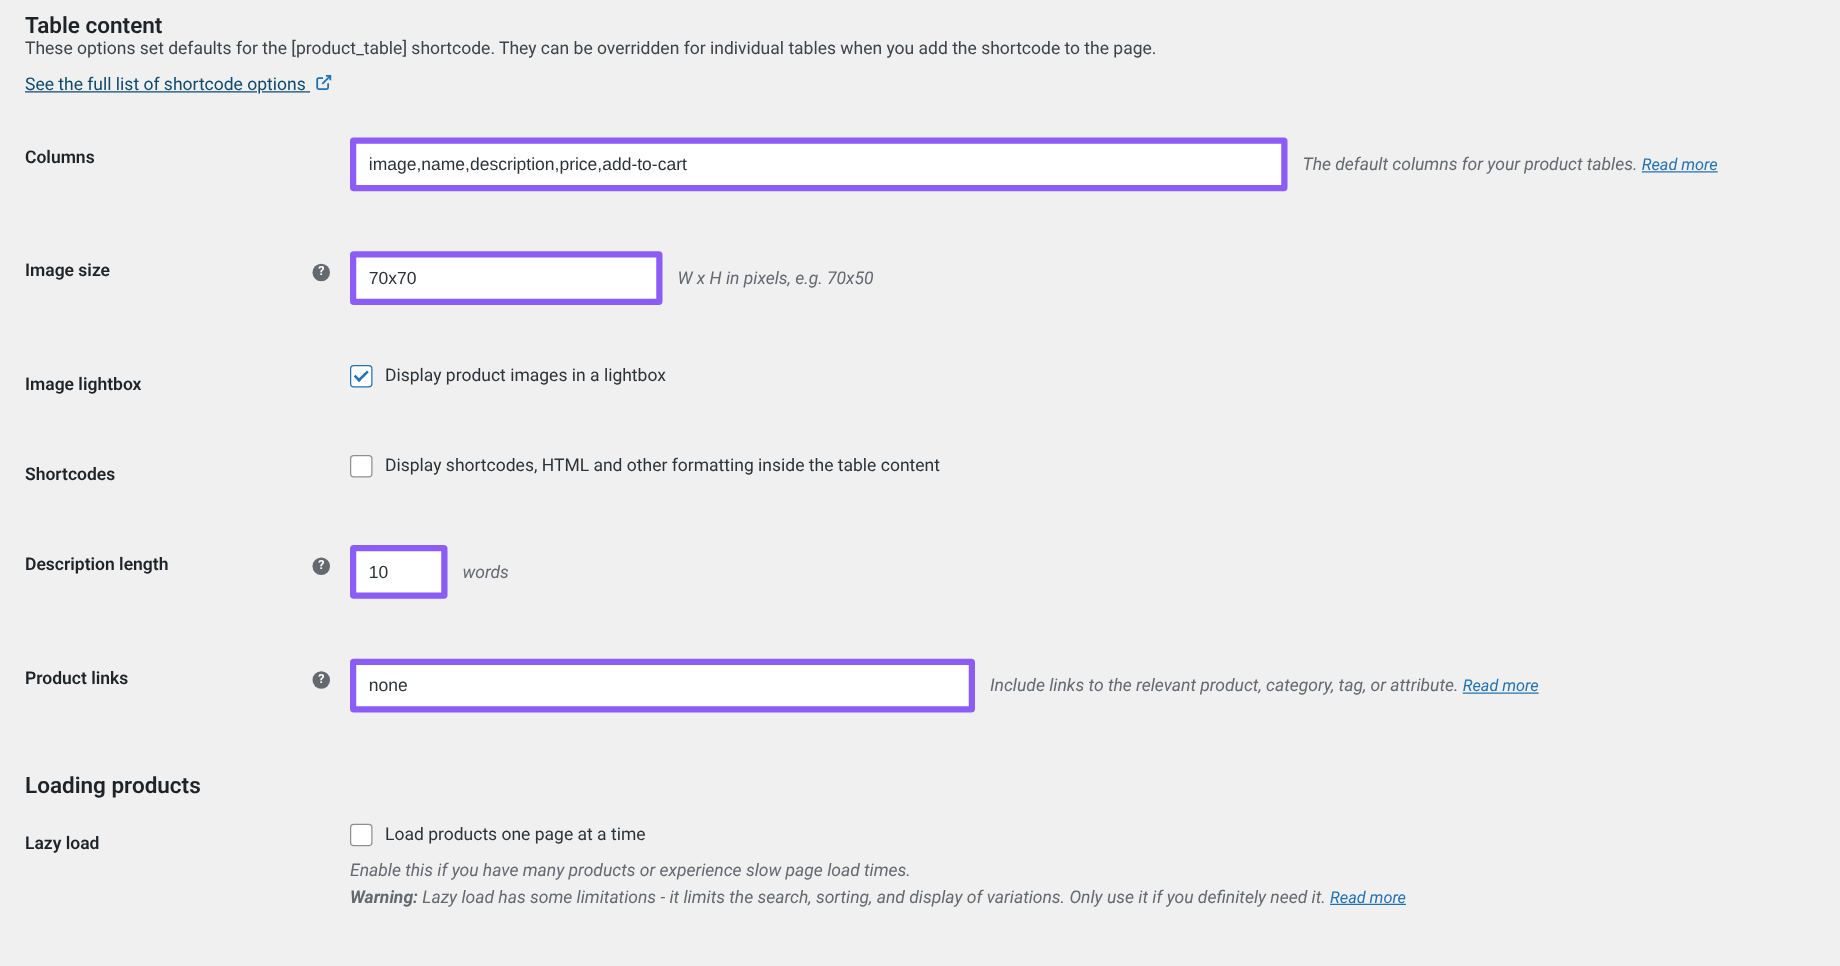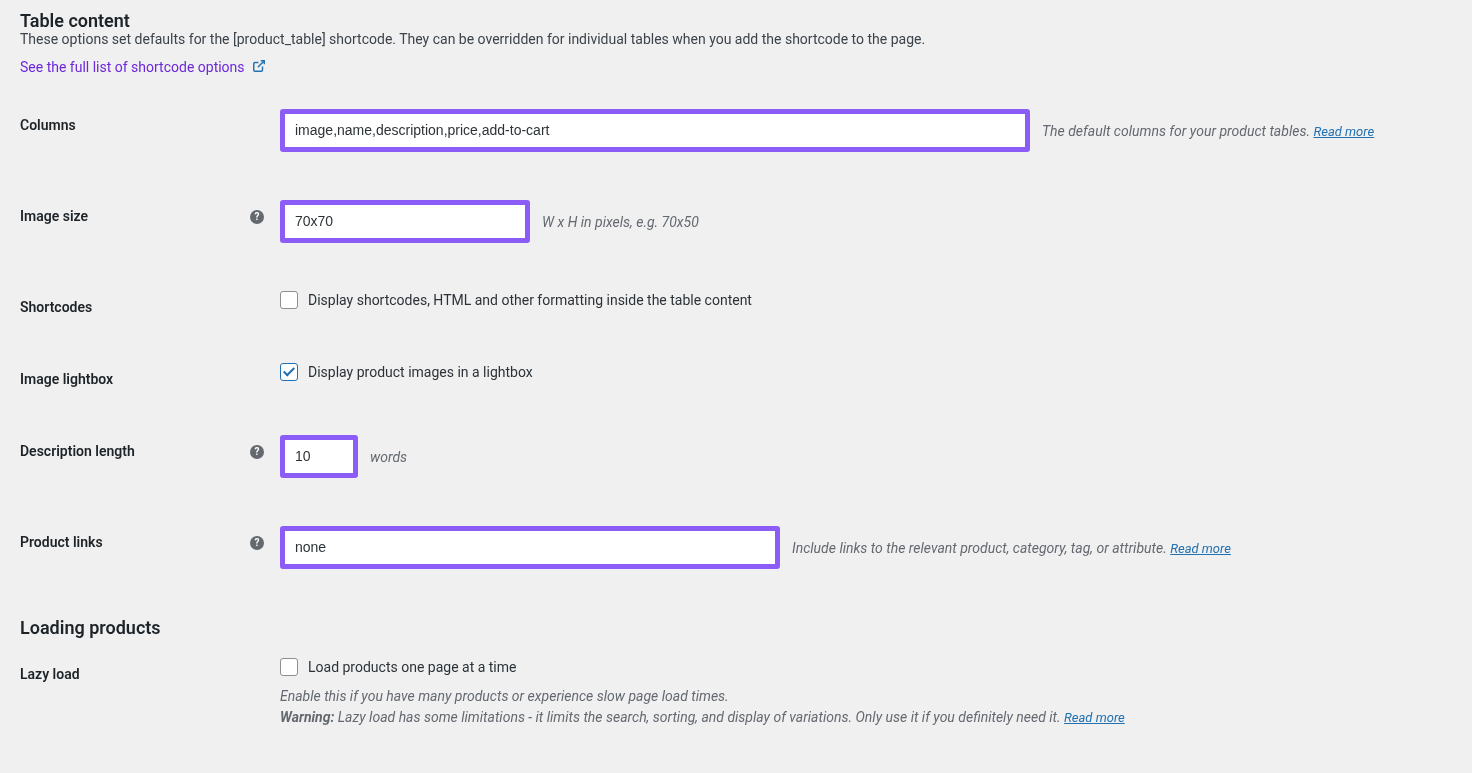--- a/index.html
+++ b/index.html
@@ -25,21 +25,22 @@
       color: #1d2327;
       margin-top: 40px;
       margin-bottom: 20px;
     }
     .intro {
       font-size: 14px;
       color: #3c434a;
       margin-bottom: 12px;
     }
     .link {
-      color: #6d28d9;
+      color: #0c4a6e;
+      text-decoration: underline;
       cursor: pointer;
       font-size: 14px;
     }
     .link-small {
       font-size: 13px;
       color: #2271b1;
       text-decoration: underline;
       cursor: pointer;
       font-style: italic;
     }
@@ -211,32 +212,32 @@
       <span>Image size</span>
       <span class="help-icon">?</span>
     </div>
     <div class="form-field field-line">
       <input type="text" class="input-med" value="70x70" style="">
       <span class="desc-inline">W x H in pixels, e.g. 70x50</span>
     </div>
   </div>
 
   <div class="form-row">
+    <div class="form-label">Image lightbox</div>
+    <div class="form-field checkbox-wrap">
+      <input type="checkbox" checked="" style="">
+      <span class="checkbox-label">Display product images in a lightbox</span>
+    </div>
+  </div>
+
+  <div class="form-row">
     <div class="form-label">Shortcodes</div>
     <div class="form-field checkbox-wrap">
       <input type="checkbox" style="">
       <span class="checkbox-label">Display shortcodes, HTML and other formatting inside the table content</span>
-    </div>
-  </div>
-
-  <div class="form-row">
-    <div class="form-label">Image lightbox</div>
-    <div class="form-field checkbox-wrap">
-      <input type="checkbox" checked="" style="">
-      <span class="checkbox-label">Display product images in a lightbox</span>
     </div>
   </div>
 
   <div class="form-row">
     <div class="form-label">
       <span>Description length</span>
       <span class="help-icon">?</span>
     </div>
     <div class="form-field field-line">
       <input type="text" class="input-small" value="10" style="">

